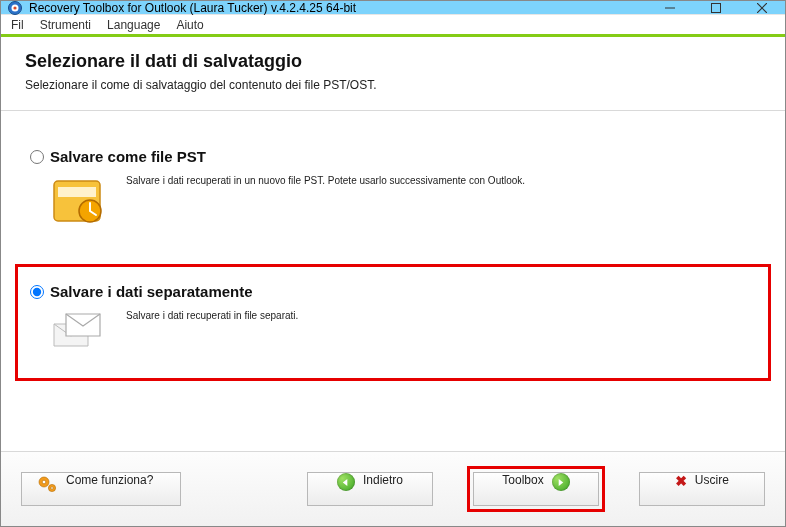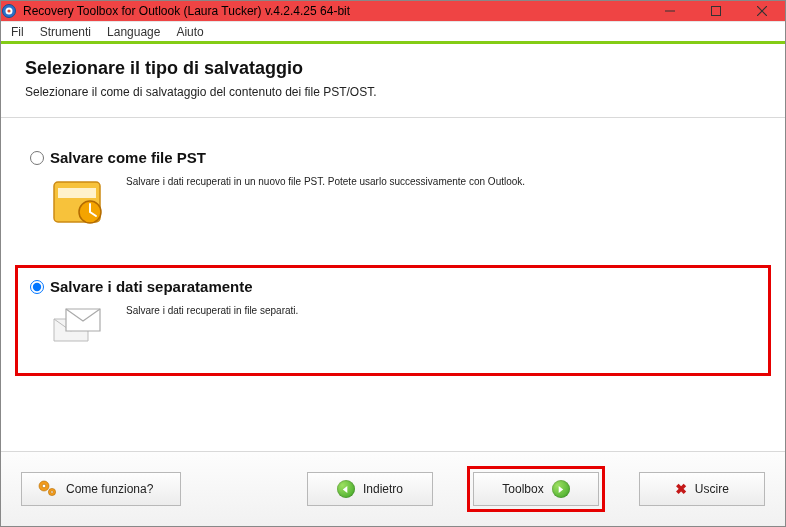--- a/index.html
+++ b/index.html
@@ -8,24 +8,25 @@
     font-size: 12px;
     background: #fff;
     width: 786px;
     height: 527px;
     border: 1px solid #888;
     display: flex;
     flex-direction: column;
     overflow: hidden;
   }
   .titlebar {
-    height: 21px;
-    background: #ef4444;
-    display: flex;
-    align-items: center;
+    height: 14px;
+    background: #7dd3fc;
+    display: flex;
+    align-items: center;
+    padding-left: 6px;
     border-bottom: 1px solid #e6e6e6;
   }
   .titlebar .app-icon {
     width: 16px; height: 16px;
     margin-right: 6px;
   }
   .titlebar .title-text {
     font-size: 12px;
     color: #000;
   }
@@ -85,20 +86,21 @@
     padding: 10px 12px 14px 12px;
   }
   .option-card.selected {
     border-color: #e60000;
   }
   .option-header {
     display: flex;
     align-items: center;
     gap: 6px;
     margin-bottom: 8px;
+    margin-top: 6px;
   }
   .option-header input[type=radio] {
     width: 14px; height: 14px;
   }
   .option-header label {
     font-size: 15px;
     font-weight: 700;
     color: #111;
   }
   .option-body {
@@ -134,21 +136,21 @@
     display: flex;
     gap: 28px;
   }
   .btn {
     height: 34px;
     min-width: 126px;
     padding: 0 14px;
     background: linear-gradient(#fefefe,#ececec);
     border: 1px solid #b8b8b8;
     display: inline-flex;
-    align-items: center;
+    align-items: flex-start;
     justify-content: center;
     gap: 8px;
     font-size: 12px;
     color: #222;
     cursor: pointer;
   }
   .btn-wrap {
     border: 3px solid transparent;
     padding: 3px;
   }
@@ -208,21 +210,21 @@
 <div class="menubar">
   <span>Fil</span>
   <span>Strumenti</span>
   <span>Language</span>
   <span>Aiuto</span>
 </div>
 
 <div class="content">
 
   <div class="header-area">
-    <h1>Selezionare il tipo di salvataggio</h1>
+    <h1>Selezionare il dati di salvataggio</h1>
     <p>Selezionare il come di salvataggio del contenuto dei file PST/OST.</p>
   </div>
 
   <div class="divider"></div>
 
   <div class="options">
 
     <div class="option-card">
       <div class="option-header">
         <input type="radio" name="savetype" style="">

